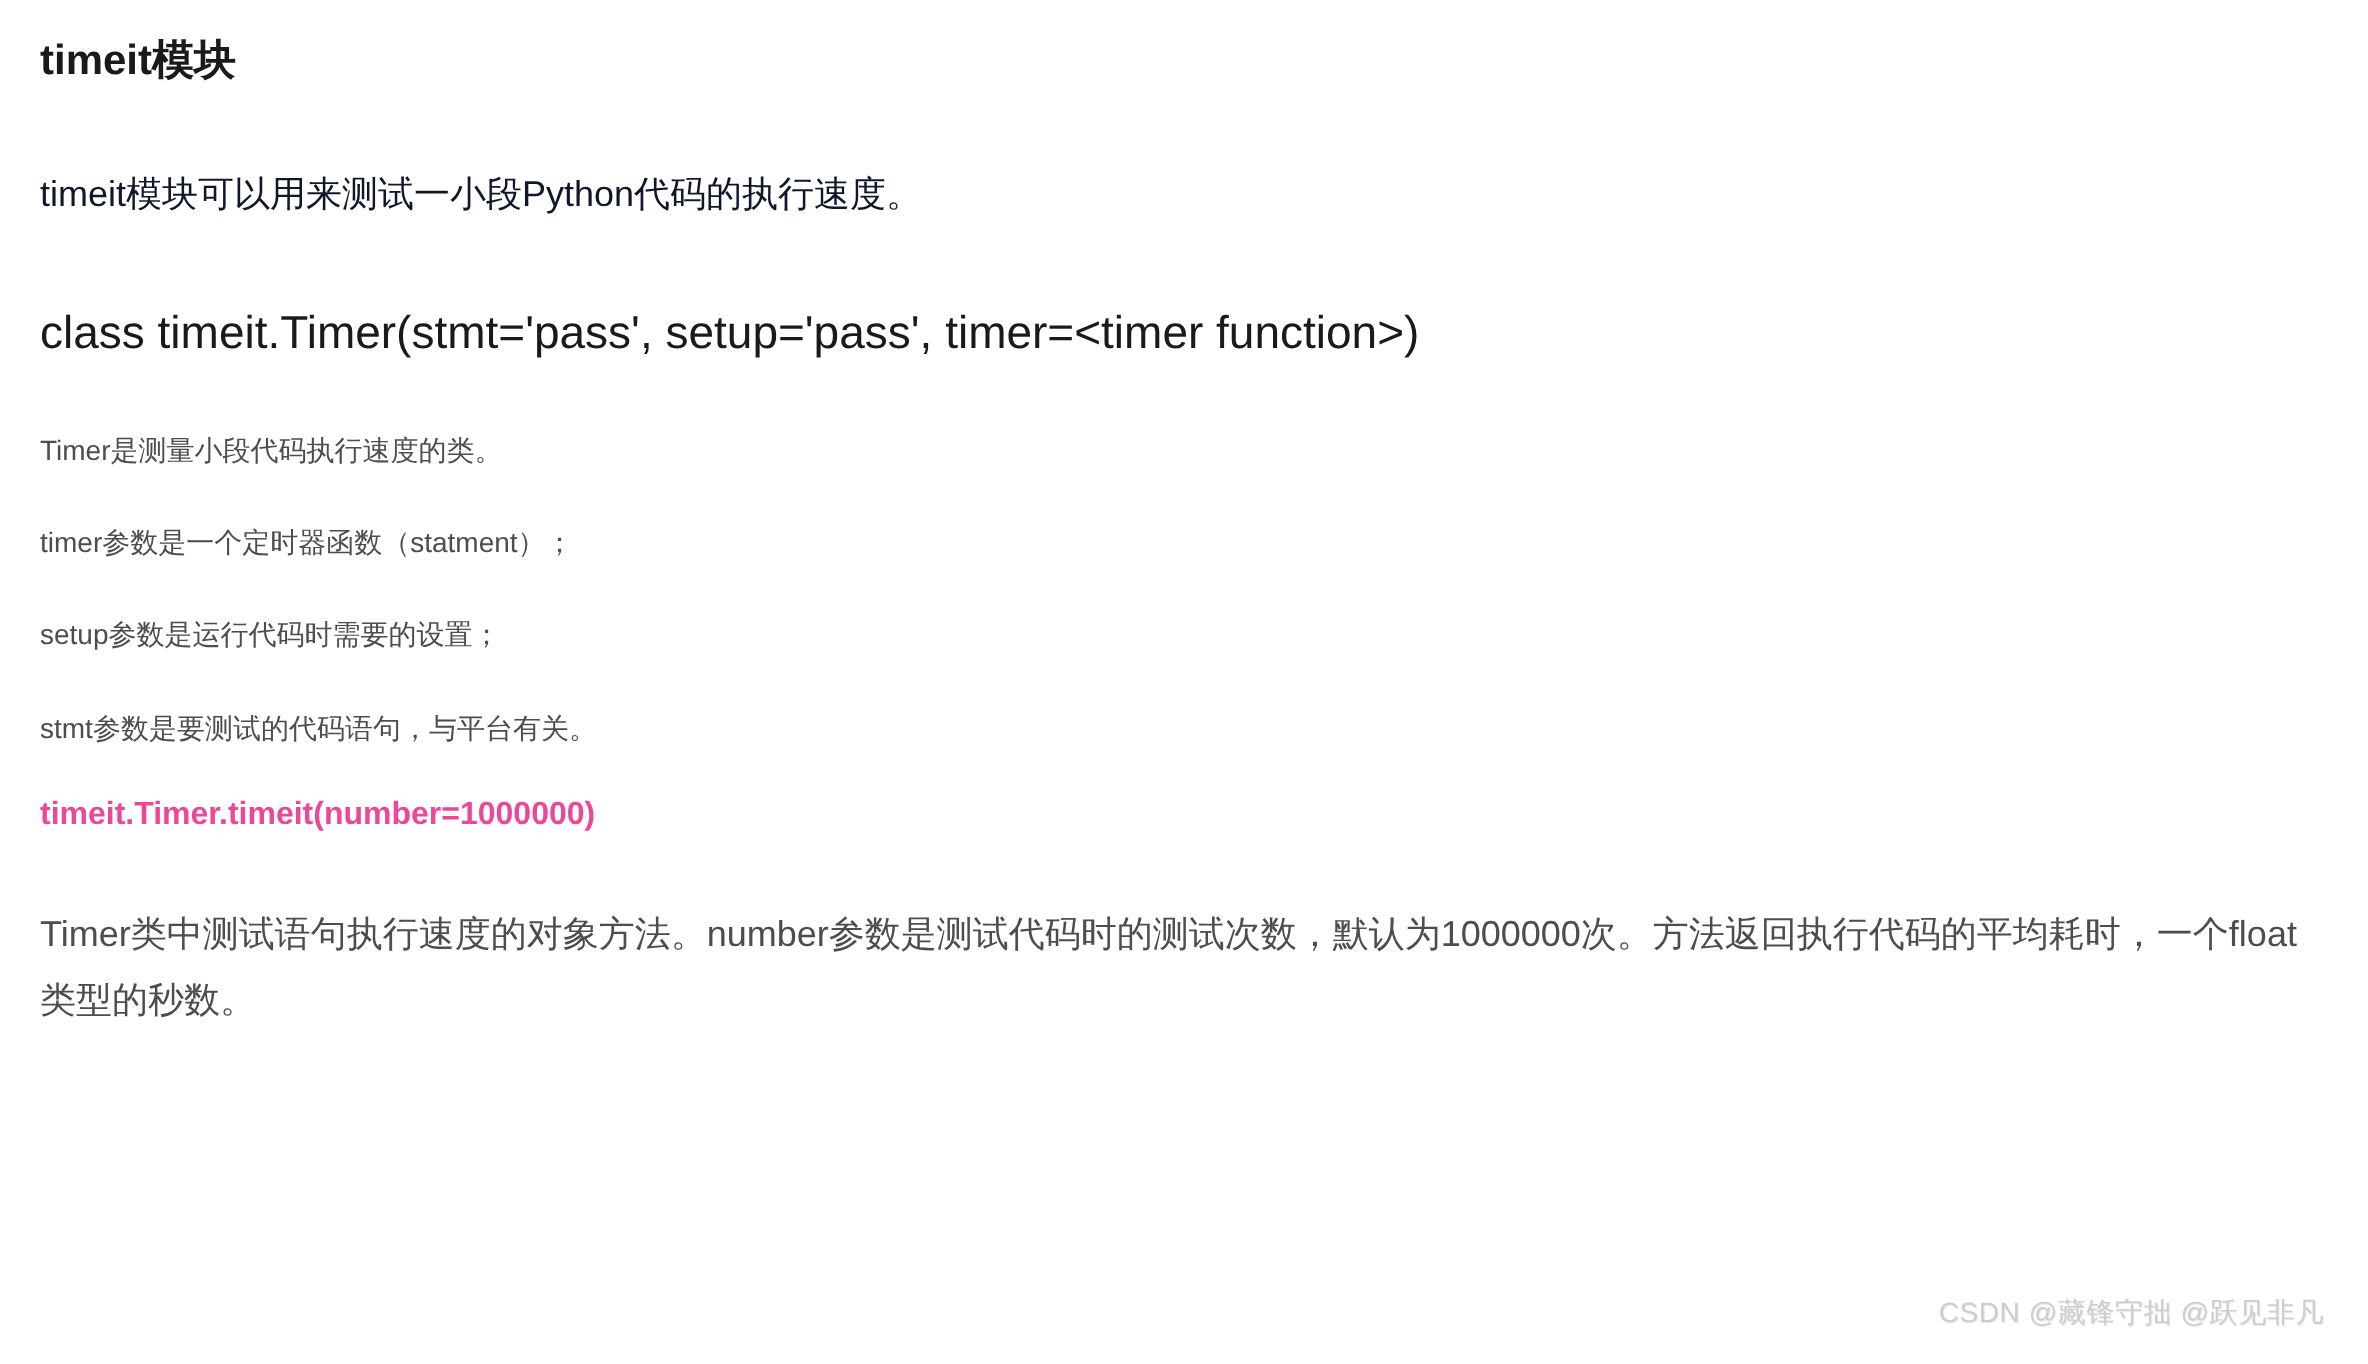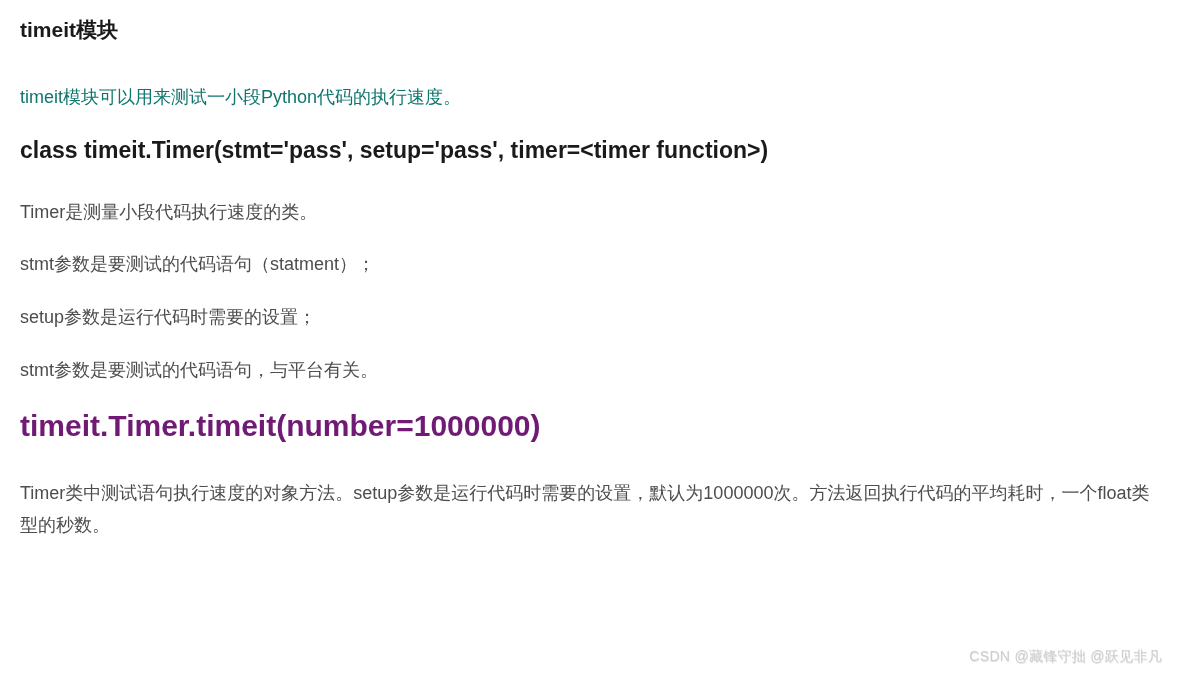--- a/index.html
+++ b/index.html
@@ -19,47 +19,47 @@
     }
     h2.main-heading {
       font-size: 21px;
       font-weight: 700;
       color: #1a1a1a;
       margin-bottom: 38px;
       margin-top: -4px;
     }
     p.body-text {
       font-size: 18px;
-      color: #0f766e;
+      color: #0f172a;
       line-height: 1.7;
-      margin-bottom: 24px;
+      margin-bottom: 40px;
     }
     h3.sub-heading {
       font-size: 23px;
-      font-weight: 700;
+      font-weight: 400;
       color: #1a1a1a;
       margin-bottom: 34px;
       margin-top: 8px;
     }
     p.param-text {
-      font-size: 18px;
+      font-size: 14px;
       color: #4d4d4d;
       line-height: 1.6;
       margin-bottom: 24px;
     }
     p.last-para {
       font-size: 18px;
       color: #4d4d4d;
       line-height: 1.8;
       margin-bottom: 0;
     }
     h3.second-heading {
-      font-size: 30px;
+      font-size: 16px;
       font-weight: 700;
-      color: #701a75;
+      color: #ec4899;
       margin-top: 12px;
       margin-bottom: 34px;
     }
     .watermark {
       position: absolute;
       bottom: 16px;
       right: 22px;
       font-size: 14px;
       color: #b8b8b8;
       opacity: 0.7;
@@ -72,23 +72,23 @@
 <body>
 
 <h2 class="main-heading">timeit模块</h2>
 
 <p class="body-text">timeit模块可以用来测试一小段Python代码的执行速度。</p>
 
 <h3 class="sub-heading">class timeit.Timer(stmt='pass', setup='pass', timer=&lt;timer function&gt;)</h3>
 
 <p class="param-text">Timer是测量小段代码执行速度的类。</p>
 
-<p class="param-text">stmt参数是要测试的代码语句（statment）；</p>
+<p class="param-text">timer参数是一个定时器函数（statment）；</p>
 
 <p class="param-text">setup参数是运行代码时需要的设置；</p>
 
 <p class="param-text">stmt参数是要测试的代码语句，与平台有关。</p>
 
 <h3 class="second-heading">timeit.Timer.timeit(number=1000000)</h3>
 
-<p class="last-para">Timer类中测试语句执行速度的对象方法。setup参数是运行代码时需要的设置，默认为1000000次。方法返回执行代码的平均耗时，一个float类型的秒数。</p>
+<p class="last-para">Timer类中测试语句执行速度的对象方法。number参数是测试代码时的测试次数，默认为1000000次。方法返回执行代码的平均耗时，一个float类型的秒数。</p>
 
 <div class="watermark">CSDN @藏锋守拙 @跃见非凡</div>
 
 </body></html>

